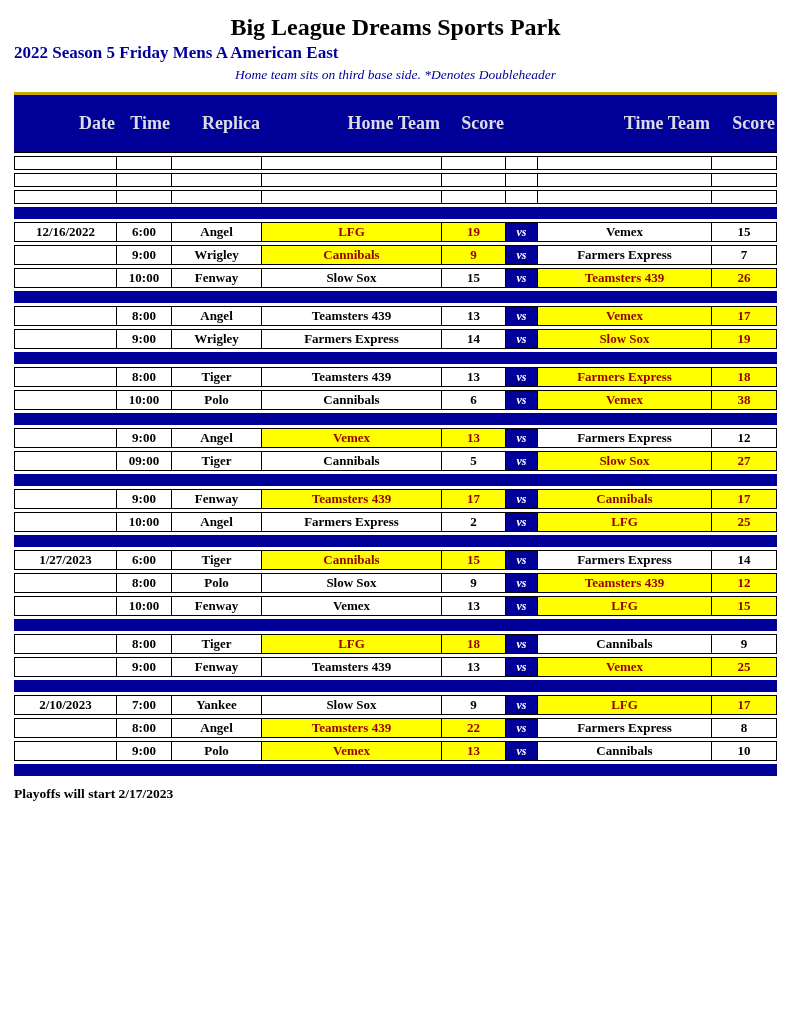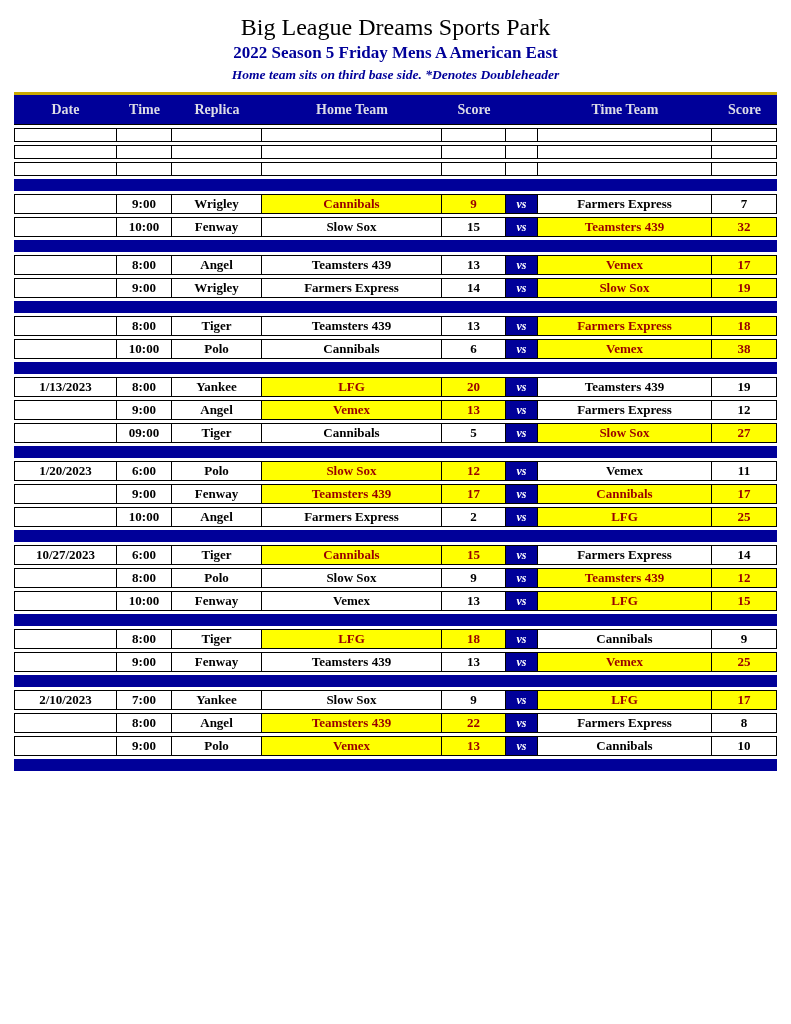--- a/index.html
+++ b/index.html
@@ -12,54 +12,54 @@
     width: 791px;
     height: 1024px;
     box-sizing: border-box;
     padding: 10px 14px 0 14px;
     background: #ffffff;
     overflow: hidden;
   }
   .title {
     text-align: center;
     font-size: 24px;
-    font-weight: normal;
+    font-weight: bold;
     color: #000000;
     margin: 4px 0 2px 0;
   }
   .subtitle {
-    text-align: center;
     font-size: 17px;
     font-weight: bold;
     color: var(--navy, #000099);
     margin: 2px 0 4px 0;
   }
   .note {
     text-align: center;
     font-size: 13.5px;
-    font-weight: bold;
+    font-weight: normal;
     font-style: italic;
     color: var(--navy, #000099);
     margin: 0 0 6px 0;
   }
   table.sched {
     border-collapse: separate;
     border-spacing: 0 3px;
     width: 763px;
     table-layout: fixed;
   }
   th {
     background: var(--navy, #000099);
     color: var(--header_text, #DCDCE6);
-    font-size: 14px;
+    font-size: 18px;
     font-weight: bold;
     height: 17px;
-    padding: 6px 2px;
+    padding: 18px 2px;
     border-top: 3px solid var(--gold, #C9A900);
     border-bottom: 1px solid #000;
+    text-align: right;
   }
   td {
     background: #ffffff;
     font-size: 13px;
     font-weight: bold;
     color: #000000;
     text-align: center;
     padding: 0 3px;
     border-top: 1px solid #000;
     border-bottom: 1px solid #000;
@@ -153,38 +153,48 @@
           <td class="c-team"></td>
           <td class="c-score"></td>
           <td class="c-vs-empty"></td>
           <td class="c-team"></td>
           <td class="c-score"></td>
         </tr>
         <tr class="sep-row">
           <td colspan="8"></td>
         </tr>
         <tr class="game-row">
+          <td class="c-date">12/16/2022</td>
+          <td class="c-time">6:00</td>
+          <td class="c-replica">Angel</td>
+          <td class="c-team hl">LFG</td>
+          <td class="c-score hl">19</td>
+          <td class="c-vs">vs</td>
+          <td class="c-team">Vemex</td>
+          <td class="c-score">15</td>
+        </tr>
+        <tr class="game-row">
           <td class="c-date"></td>
           <td class="c-time">9:00</td>
           <td class="c-replica">Wrigley</td>
           <td class="c-team hl">Cannibals</td>
           <td class="c-score hl">9</td>
           <td class="c-vs">vs</td>
           <td class="c-team">Farmers Express</td>
           <td class="c-score">7</td>
         </tr>
         <tr class="game-row">
           <td class="c-date"></td>
           <td class="c-time">10:00</td>
           <td class="c-replica">Fenway</td>
           <td class="c-team">Slow Sox</td>
           <td class="c-score">15</td>
           <td class="c-vs">vs</td>
           <td class="c-team hl">Teamsters 439</td>
-          <td class="c-score hl">32</td>
+          <td class="c-score hl">26</td>
         </tr>
         <tr class="sep-row">
           <td colspan="8"></td>
         </tr>
         <tr class="game-row">
           <td class="c-date"></td>
           <td class="c-time">8:00</td>
           <td class="c-replica">Angel</td>
           <td class="c-team">Teamsters 439</td>
           <td class="c-score">13</td>
@@ -222,30 +232,20 @@
           <td class="c-team">Cannibals</td>
           <td class="c-score">6</td>
           <td class="c-vs">vs</td>
           <td class="c-team hl">Vemex</td>
           <td class="c-score hl">38</td>
         </tr>
         <tr class="sep-row">
           <td colspan="8"></td>
         </tr>
         <tr class="game-row">
-          <td class="c-date">1/13/2023</td>
-          <td class="c-time">8:00</td>
-          <td class="c-replica">Yankee</td>
-          <td class="c-team hl">LFG</td>
-          <td class="c-score hl">20</td>
-          <td class="c-vs">vs</td>
-          <td class="c-team">Teamsters 439</td>
-          <td class="c-score">19</td>
-        </tr>
-        <tr class="game-row">
           <td class="c-date"></td>
           <td class="c-time">9:00</td>
           <td class="c-replica">Angel</td>
           <td class="c-team hl">Vemex</td>
           <td class="c-score hl">13</td>
           <td class="c-vs">vs</td>
           <td class="c-team">Farmers Express</td>
           <td class="c-score">12</td>
         </tr>
         <tr class="game-row">
@@ -255,30 +255,20 @@
           <td class="c-team">Cannibals</td>
           <td class="c-score">5</td>
           <td class="c-vs">vs</td>
           <td class="c-team hl">Slow Sox</td>
           <td class="c-score hl">27</td>
         </tr>
         <tr class="sep-row">
           <td colspan="8"></td>
         </tr>
         <tr class="game-row">
-          <td class="c-date">1/20/2023</td>
-          <td class="c-time">6:00</td>
-          <td class="c-replica">Polo</td>
-          <td class="c-team hl">Slow Sox</td>
-          <td class="c-score hl">12</td>
-          <td class="c-vs">vs</td>
-          <td class="c-team">Vemex</td>
-          <td class="c-score">11</td>
-        </tr>
-        <tr class="game-row">
           <td class="c-date"></td>
           <td class="c-time">9:00</td>
           <td class="c-replica">Fenway</td>
           <td class="c-team hl">Teamsters 439</td>
           <td class="c-score hl">17</td>
           <td class="c-vs">vs</td>
           <td class="c-team hl">Cannibals</td>
           <td class="c-score hl">17</td>
         </tr>
         <tr class="game-row">
@@ -288,21 +278,21 @@
           <td class="c-team">Farmers Express</td>
           <td class="c-score">2</td>
           <td class="c-vs">vs</td>
           <td class="c-team hl">LFG</td>
           <td class="c-score hl">25</td>
         </tr>
         <tr class="sep-row">
           <td colspan="8"></td>
         </tr>
         <tr class="game-row">
-          <td class="c-date">10/27/2023</td>
+          <td class="c-date">1/27/2023</td>
           <td class="c-time">6:00</td>
           <td class="c-replica">Tiger</td>
           <td class="c-team hl">Cannibals</td>
           <td class="c-score hl">15</td>
           <td class="c-vs">vs</td>
           <td class="c-team">Farmers Express</td>
           <td class="c-score">14</td>
         </tr>
         <tr class="game-row">
           <td class="c-date"></td>
@@ -379,13 +369,14 @@
           <td class="c-vs">vs</td>
           <td class="c-team">Cannibals</td>
           <td class="c-score">10</td>
         </tr>
         <tr class="sep-row">
           <td colspan="8"></td>
         </tr>
       </tbody>
   </table>
 
+  <div class="footer">Playoffs will start 2/17/2023</div>
 </div>
 
 </body></html>

